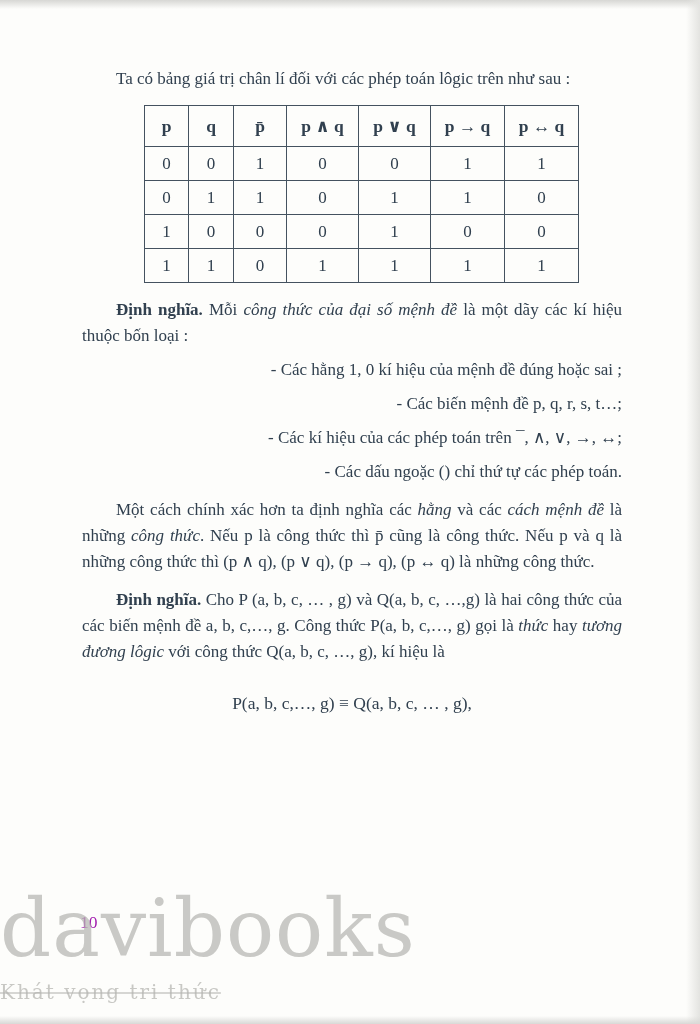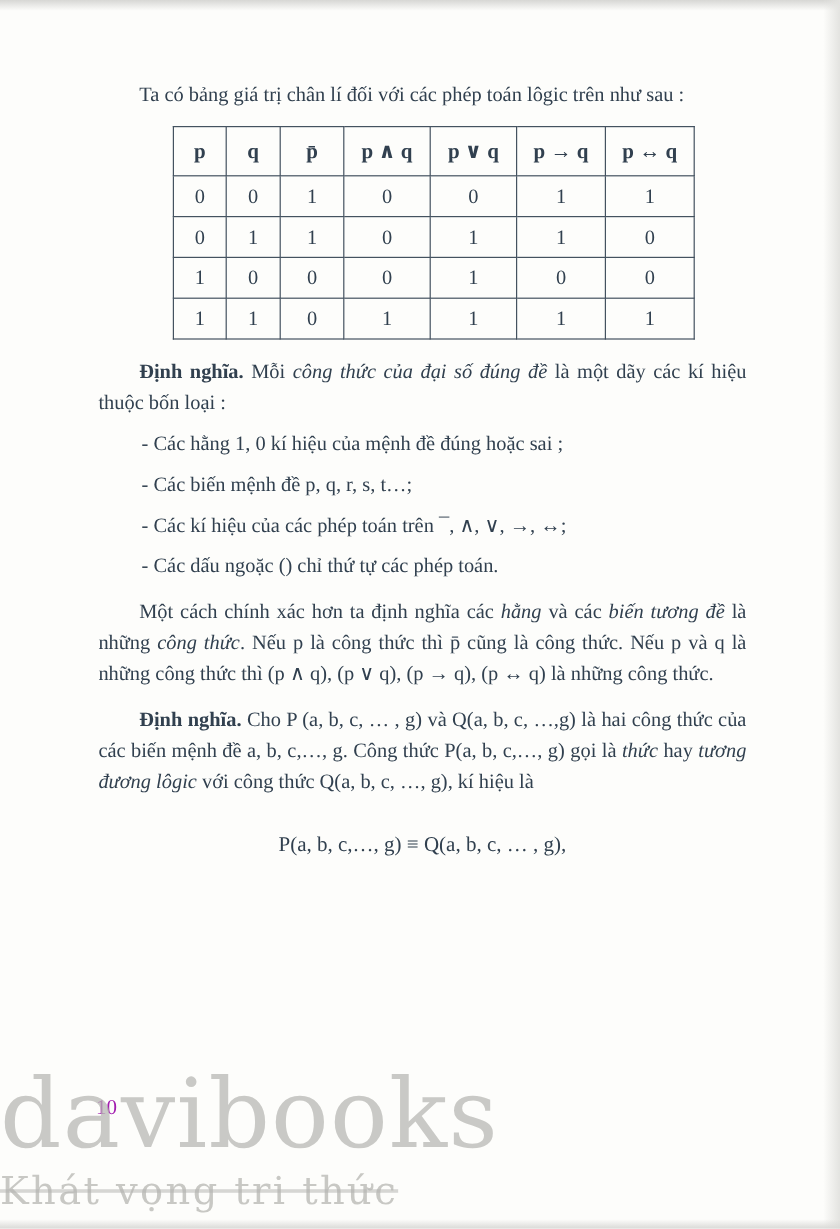--- a/index.html
+++ b/index.html
@@ -33,21 +33,21 @@
     text-align: justify;
   }
   em { font-style: italic; }
   strong { font-weight: bold; }
   .indent { text-indent: 34px; }
   .mt { margin-top: 12px; }
   .mt-lg { margin-top: 14px; }
   .list-item {
     margin-top: 8px;
     padding-left: 36px;
-    text-align: left;
+    text-align: right;
   }
   table.truth-table {
     border-collapse: collapse;
     margin: 13px 0 0 62px;
     table-layout: fixed;
   }
   table.truth-table th, table.truth-table td {
     border: 1.4px solid #44525f;
     text-align: center;
     vertical-align: middle;
@@ -79,21 +79,21 @@
   .watermark-main {
     font-family: "DejaVu Serif", serif;
     font-size: 80px;
     line-height: 92px;
     color: #b6b6b2;
     opacity: 0.72;
     letter-spacing: 1px;
   }
   .watermark-sub {
     font-family: "DejaVu Serif", serif;
-    font-size: 32px;
+    font-size: 20px;
     line-height: 34px;
     color: #bfbfbb;
     opacity: 0.85;
     letter-spacing: 2px;
     text-decoration: line-through;
     text-decoration-color: rgba(170,170,165,0.55);
   }
 </style>
 </head>
 <body>
@@ -152,28 +152,28 @@
         <td>1</td>
         <td>0</td>
         <td>1</td>
         <td>1</td>
         <td>1</td>
         <td>1</td>
       </tr>
     </tbody>
   </table>
 
-  <p class="indent mt-lg"><strong>Định nghĩa.</strong><span> Mỗi </span><em>công thức của đại số đúng đề</em><span> là một dãy các kí hiệu thuộc bốn loại :</span></p>
+  <p class="indent mt-lg"><strong>Định nghĩa.</strong><span> Mỗi </span><em>công thức của đại số mệnh đề</em><span> là một dãy các kí hiệu thuộc bốn loại :</span></p>
 
   <div class="list-item">- Các hằng 1, 0 kí hiệu của mệnh đề đúng hoặc sai ;</div>
   <div class="list-item">- Các biến mệnh đề p, q, r, s, t…;</div>
   <div class="list-item"><span>- Các kí hiệu của các phép toán trên </span><span>¯, ∧, ∨, →, ↔;</span></div>
   <div class="list-item">- Các dấu ngoặc () chỉ thứ tự các phép toán.</div>
 
-  <p class="indent mt"><span>Một cách chính xác hơn ta định nghĩa các </span><em>hằng</em><span> và các </span><em>biến tương đề</em><span> là những </span><em>công thức</em><span>. Nếu p là công thức thì p̄ cũng là công thức. Nếu p và q là những công thức thì (p ∧ q), (p ∨ q), (p → q), (p ↔ q) là những công thức.</span></p>
+  <p class="indent mt"><span>Một cách chính xác hơn ta định nghĩa các </span><em>hằng</em><span> và các </span><em>cách mệnh đề</em><span> là những </span><em>công thức</em><span>. Nếu p là công thức thì p̄ cũng là công thức. Nếu p và q là những công thức thì (p ∧ q), (p ∨ q), (p → q), (p ↔ q) là những công thức.</span></p>
 
   <p class="indent mt"><strong>Định nghĩa.</strong><span> Cho P (a, b, c, … , g) và Q(a, b, c, …,g) là hai công thức của các biến mệnh đề a, b, c,…, g. Công thức P(a, b, c,…, g) gọi là </span><em>thức</em><span> hay </span><em>tương đương lôgic</em><span> với công thức Q(a, b, c, …, g), kí hiệu là</span></p>
 
   <p class="formula">P(a, b, c,…, g) ≡ Q(a, b, c, … , g),</p>
 
 
 </div>
 
 <div class="page-number">10</div>
 

